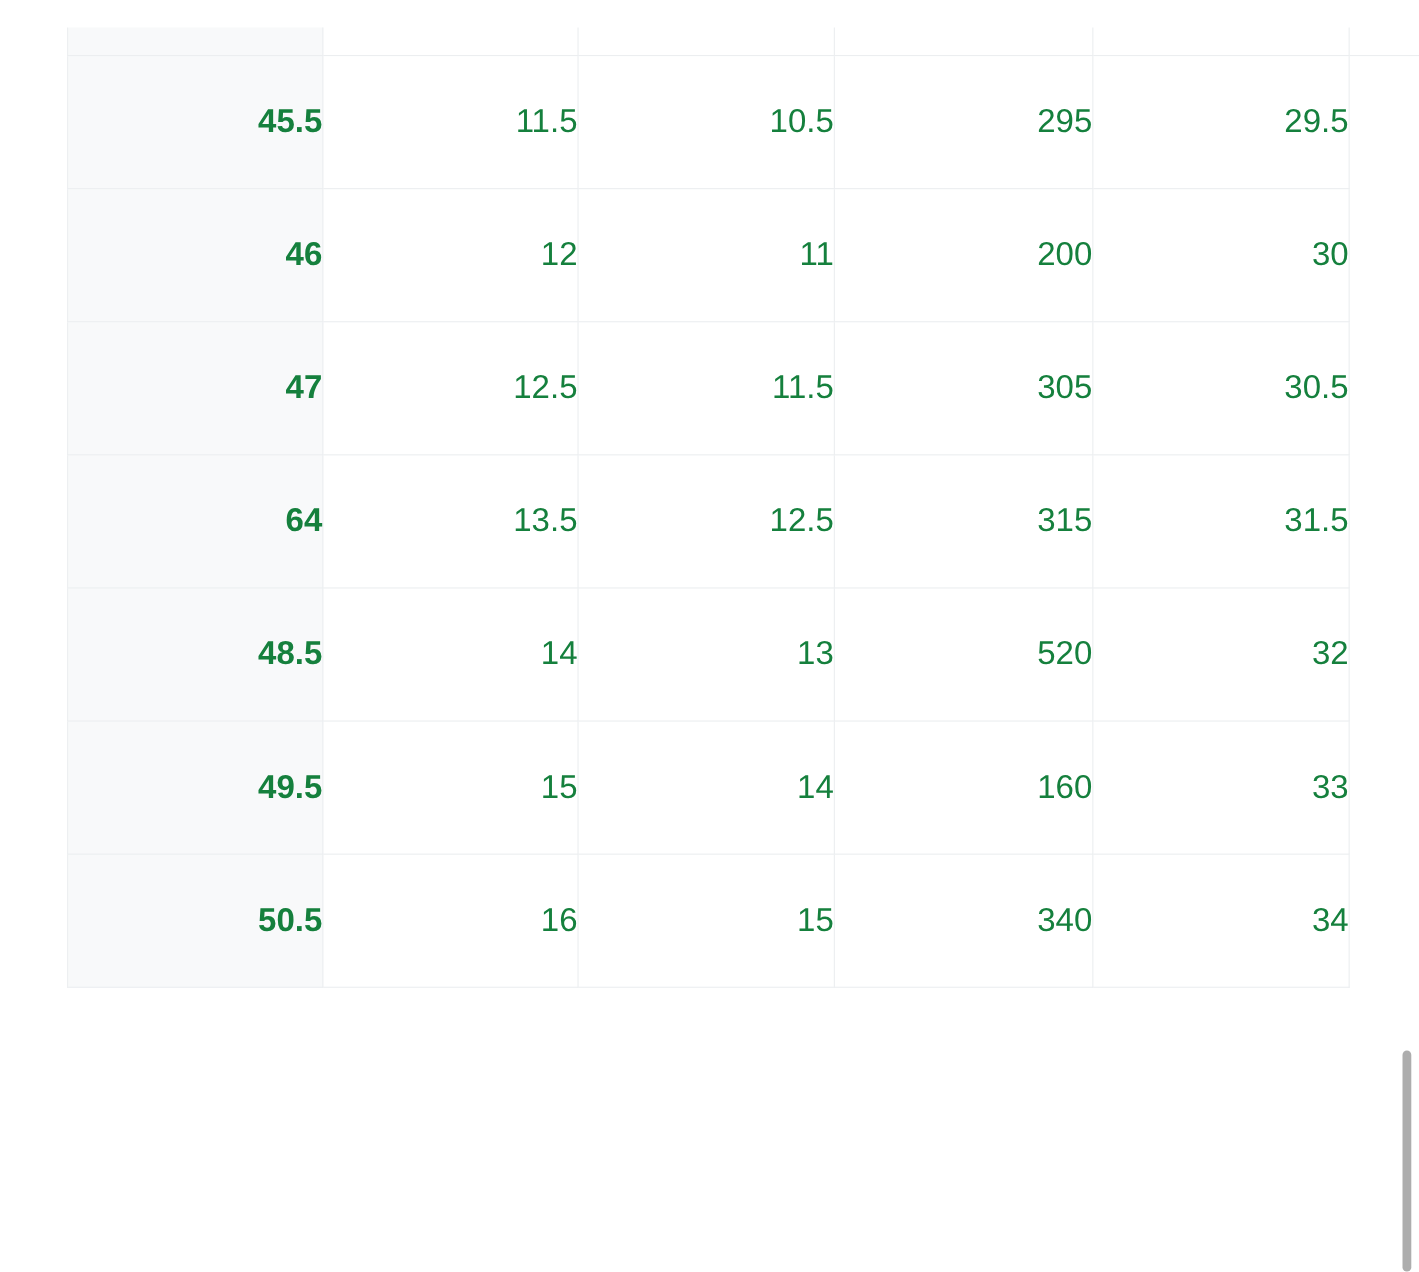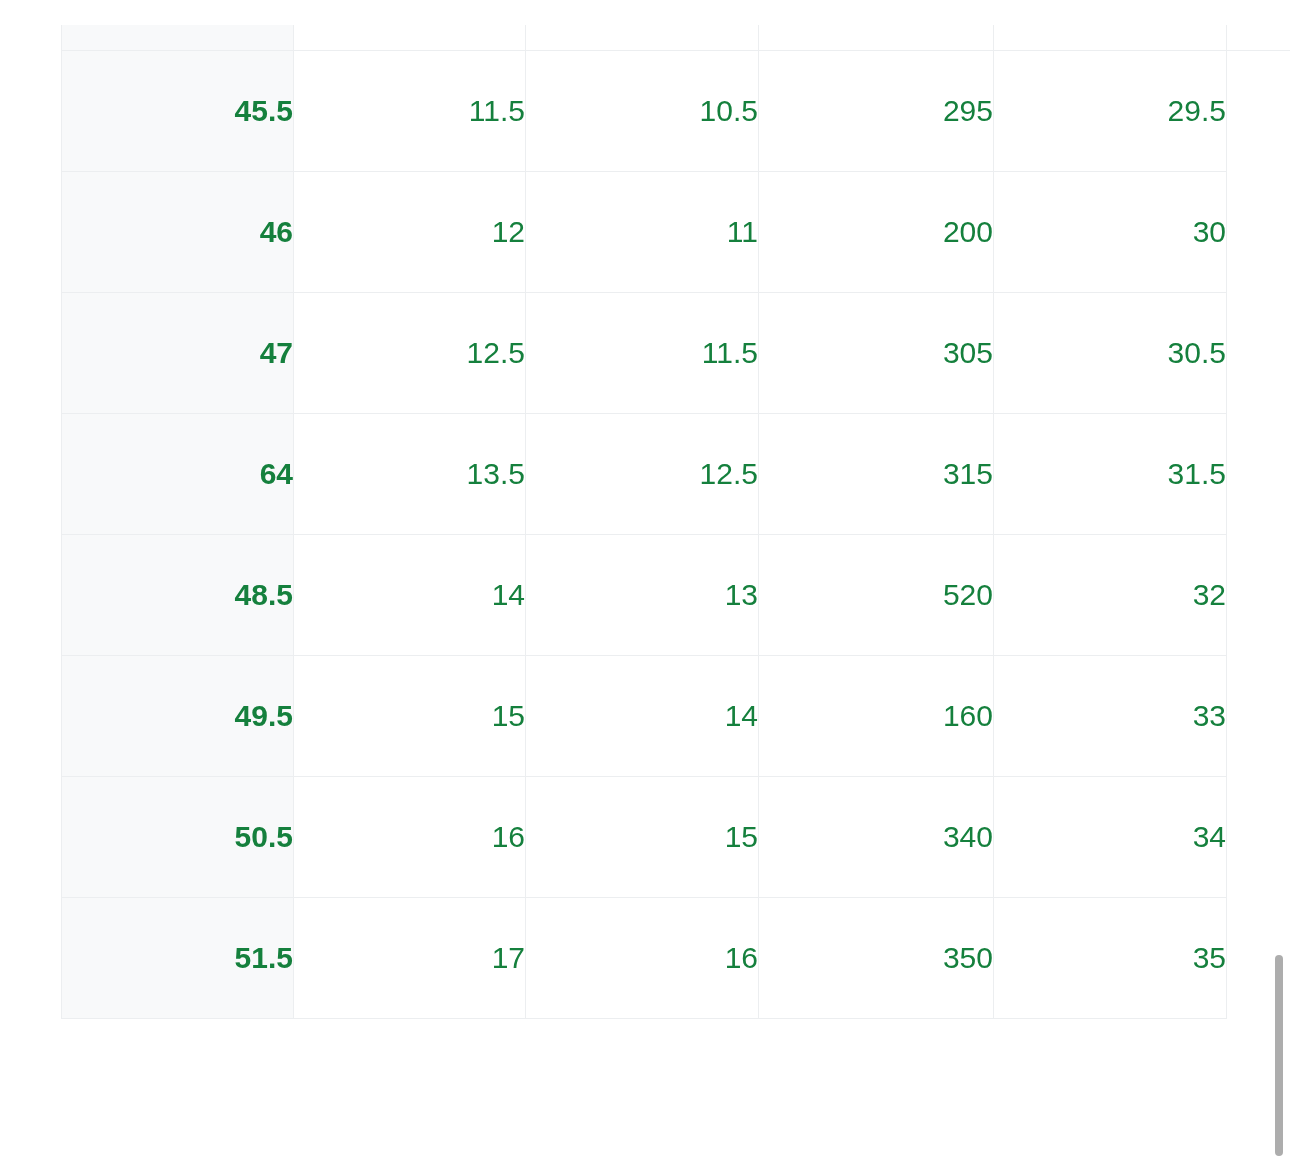--- a/index.html
+++ b/index.html
@@ -172,27 +172,20 @@
         </tr>
 
         <tr>
           <td class="size-col">50.5</td>
           <td>16</td>
           <td>15</td>
           <td>340</td>
           <td>34</td>
         </tr>
 
-        <tr>
-          <td class="size-col">51.5</td>
-          <td>17</td>
-          <td>16</td>
-          <td>350</td>
-          <td>35</td>
-        </tr>
 
       </tbody>
     </table>
   </div>
 
   <div class="scrollbar-track">
     <div class="scrollbar-thumb"></div>
   </div>
 
 </div>

